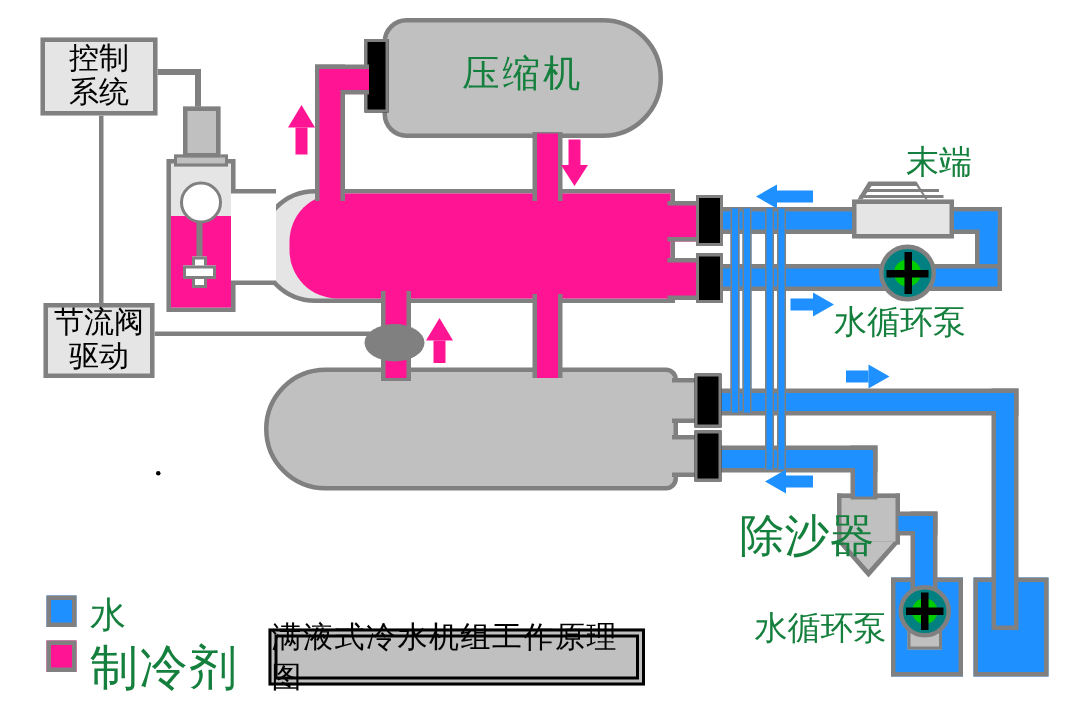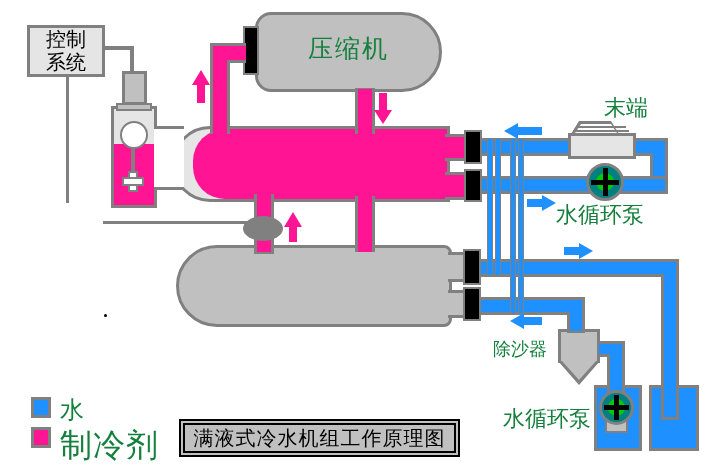--- a/index.html
+++ b/index.html
@@ -20,21 +20,21 @@
   .port  { background:#000000; border:2px solid #808080; }
   .lbl   { position:absolute; color:#15803d; white-space:nowrap;text-align:center; }
   .boxlbl{ display:flex; flex-direction:column; align-items:center; justify-content:center;
            width:100%; height:100%; font-size:20px; line-height:23px; }
   
   .tri { width:0; height:0; position:absolute; }
   .pump { position:absolute; border-radius:50%; background:#008080; border:3px solid #808080; }
   .pump-core { position:absolute; border-radius:50%; background:#00CC00; }
   .pump-bar { position:absolute; background:#000; }
   #title-box {
-    position:absolute; left:179px; top:419px; width:281px; height:38px;
+    position:absolute; left:179px; top:419px; width:251px; height:38px;
     background:#C0C0C0; border:2px solid #000; outline:2px solid #000; outline-offset:-6px;
     display:flex; align-items:center; justify-content:center; font-size:20px; letter-spacing:1px;
   }
 </style>
 </head>
 <body>
 
 <div id="stage">
 
   <div class="abs blue" style="left:594px; top:385px; width:48px; height:66px; border:3px solid #808080;"></div>
@@ -75,20 +75,26 @@
   <div class="abs" style="left:130px; top:46px; width:4px; height:28px; background:#808080;"></div>
   <div class="abs" style="left:103px; top:221px; width:146px; height:3px; background:#808080;"></div>
 
   <div class="abs whitebox" style="left:27px; top:25px; width:78px; height:52px;">
     <div class="boxlbl">
       <span>控制</span>
       <span>系统</span>
     </div>
   </div>
 
+  <div class="abs whitebox" style="left:29px; top:202px; width:74px; height:50px;">
+    <div class="boxlbl">
+      <span>节流阀</span>
+      <span>驱动</span>
+    </div>
+  </div>
 
   <div class="abs whitebox" style="left:111px; top:106px; width:46px; height:102px;"></div>
   <div class="abs pink" style="left:114px; top:144px; width:40px; height:61px;"></div>
 
   <div class="abs" style="left:154px; top:126px; width:30px; height:64px; background:#ffffff;
               border-top:3px solid #808080; border-bottom:3px solid #808080;"></div>
   <div class="abs" style="left:131px; top:147px; width:4px; height:32px; background:#808080;"></div>
   <div class="abs" style="left:120px; top:121px; width:28px; height:28px; background:#fff;
               border:2px solid #808080; border-radius:50%;"></div>
   <div class="abs" style="left:128px; top:171px; width:10px; height:21px; background:#fff; border:2px solid #808080;"></div>
@@ -167,21 +173,21 @@
   <div class="abs blue" style="left:518px; top:127px; width:24px; height:8px;"></div>
   <div class="abs blue" style="left:527px; top:199px; width:15px; height:8px;"></div>
   <div class="tri" style="left:542px; top:195px; border-top:8px solid transparent; border-bottom:8px solid transparent; border-left:14px solid #1E90FF;"></div>
   <div class="abs blue" style="left:564px; top:247px; width:15px; height:8px;"></div>
   <div class="tri" style="left:579px; top:243px; border-top:8px solid transparent; border-bottom:8px solid transparent; border-left:14px solid #1E90FF;"></div>
   <div class="tri" style="left:510px; top:313px; border-top:8px solid transparent; border-bottom:8px solid transparent; border-right:14px solid #1E90FF;"></div>
   <div class="abs blue" style="left:524px; top:317px; width:18px; height:8px;"></div>
 
   <div class="lbl" style="left:584px; top:93px; font-size:22px;margin-left:20px;">末端</div>
   <div class="lbl" style="left:556px; top:200px; font-size:22px;">水循环泵</div>
-  <div class="lbl" style="left:493px; top:337px; font-size:18px;">除沙器</div>
+  <div class="lbl" style="left:493px; top:337px; font-size:30px;">除沙器</div>
   <div class="lbl" style="left:503px; top:404px; font-size:22px;">水循环泵</div>
 
   <div class="abs" style="left:104px; top:314px; width:3px; height:3px; background:#000; border-radius:50%;"></div>
 
   <div class="abs" style="left:31px; top:397px; width:20px; height:21px; background:#1E90FF; border:3px solid #808080;"></div>
   <div class="lbl" style="left:60px; top:394px; font-size:24px;">水</div>
   <div class="abs" style="left:31px; top:427px; width:20px; height:21px; background:#FF1493; border:3px solid #808080;"></div>
   <div class="lbl" style="left:60px; top:424px; font-size:32px; letter-spacing:1px;">制冷剂</div>
 
   <div id="title-box">

